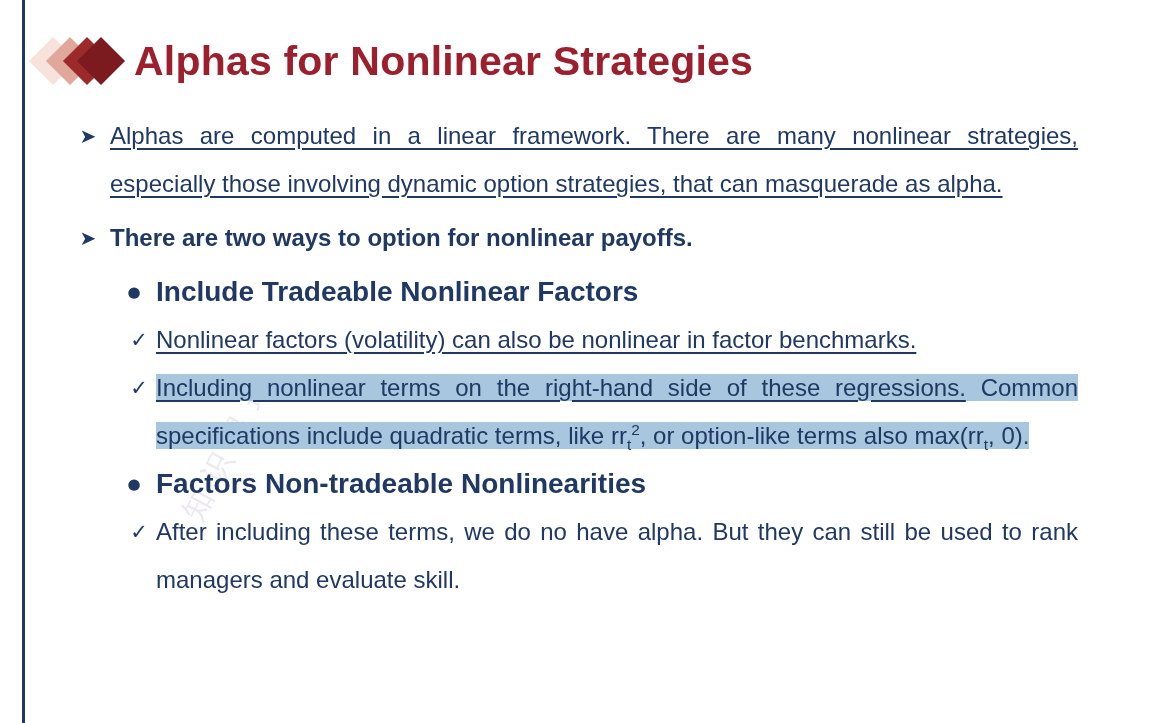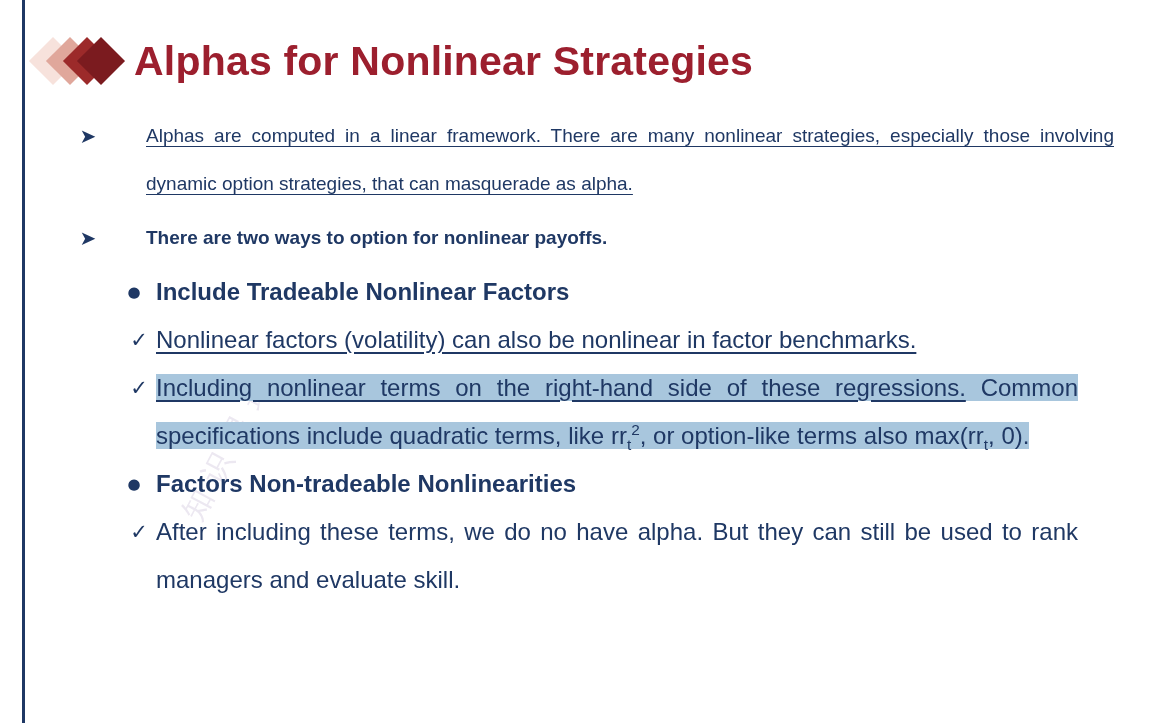--- a/index.html
+++ b/index.html
@@ -93,38 +93,37 @@
   .lvl1 { margin-bottom: 6px; }
   .lvl1 .bullet {
     width: 44px;
     margin-left: 66px;
     font-size: 20px;
     line-height: 48px;
     color: #1f3864;
   }
   .lvl1 .txt {
     width: 968px;
-    font-size: 19px;
+    font-size: 24px;
     line-height: 48px;
     color: #1f3864;
     text-align: justify;
     text-justify: inter-word;
-    margin-left: 36px;
   }
 
   
   .lvl2 .bullet {
     width: 44px;
     margin-left: 112px;
     font-size: 15px;
     line-height: 48px;
   }
   .lvl2 .txt {
     width: 922px;
-    font-size: 24px;
+    font-size: 28px;
     line-height: 48px;
     color: #1f3864;
     font-weight: bold;
   }
 
   
   .lvl3 .bullet {
     width: 34px;
     margin-left: 122px;
     font-size: 21px;

